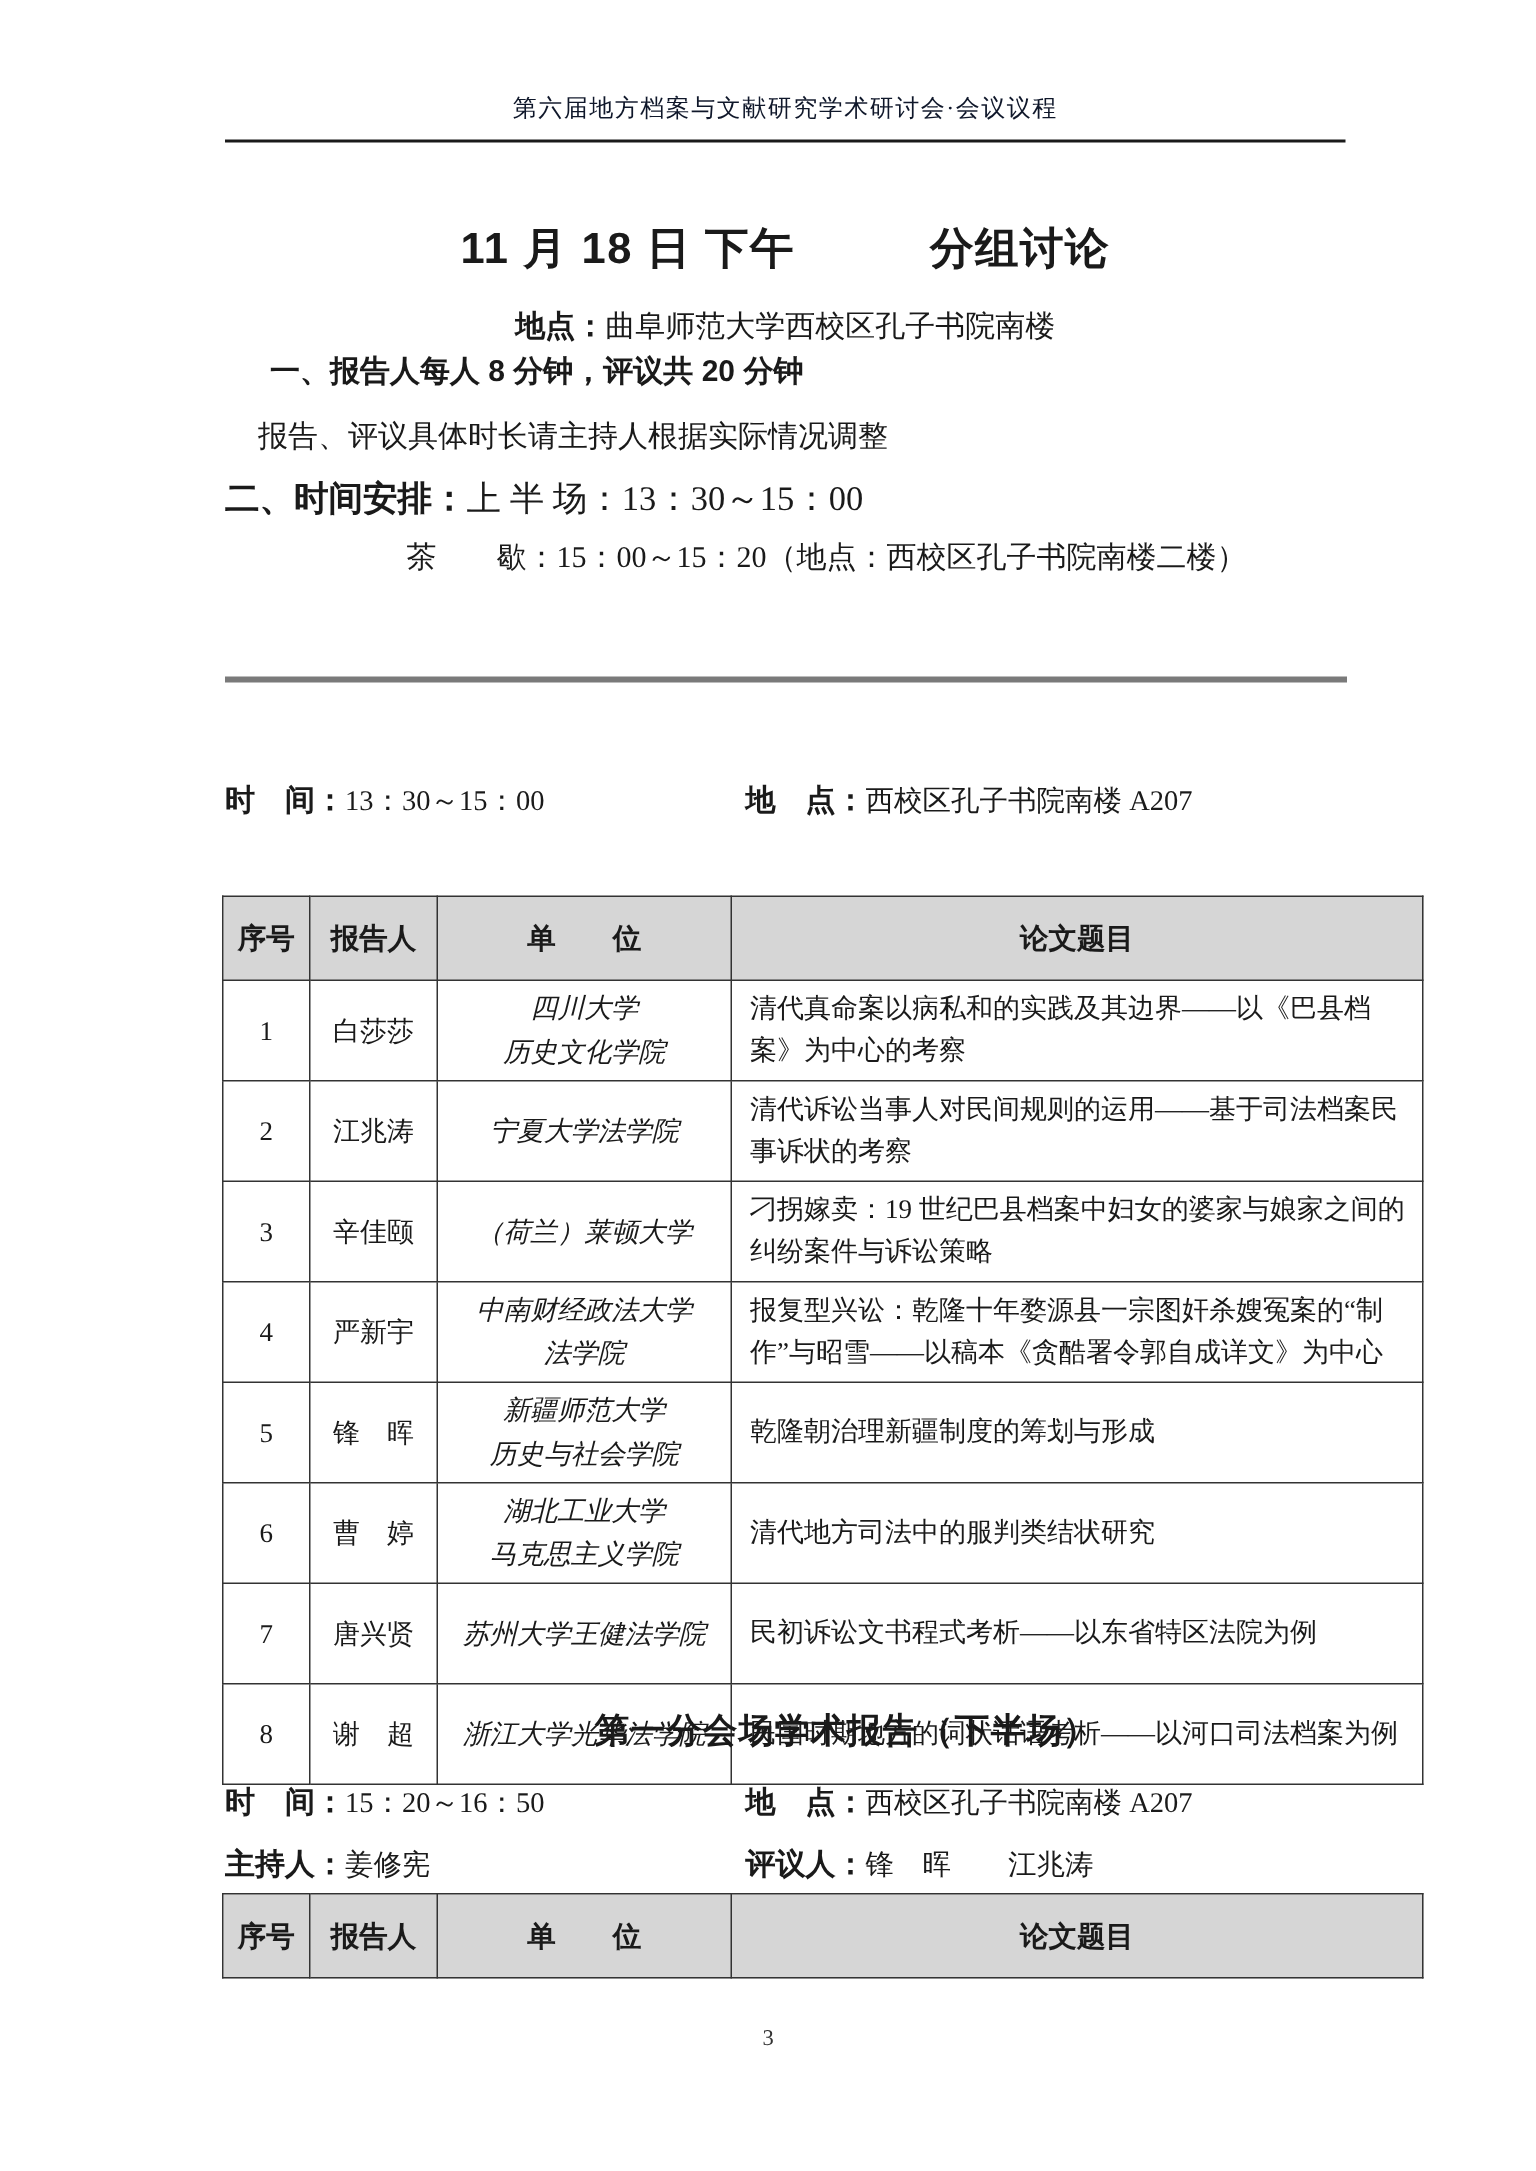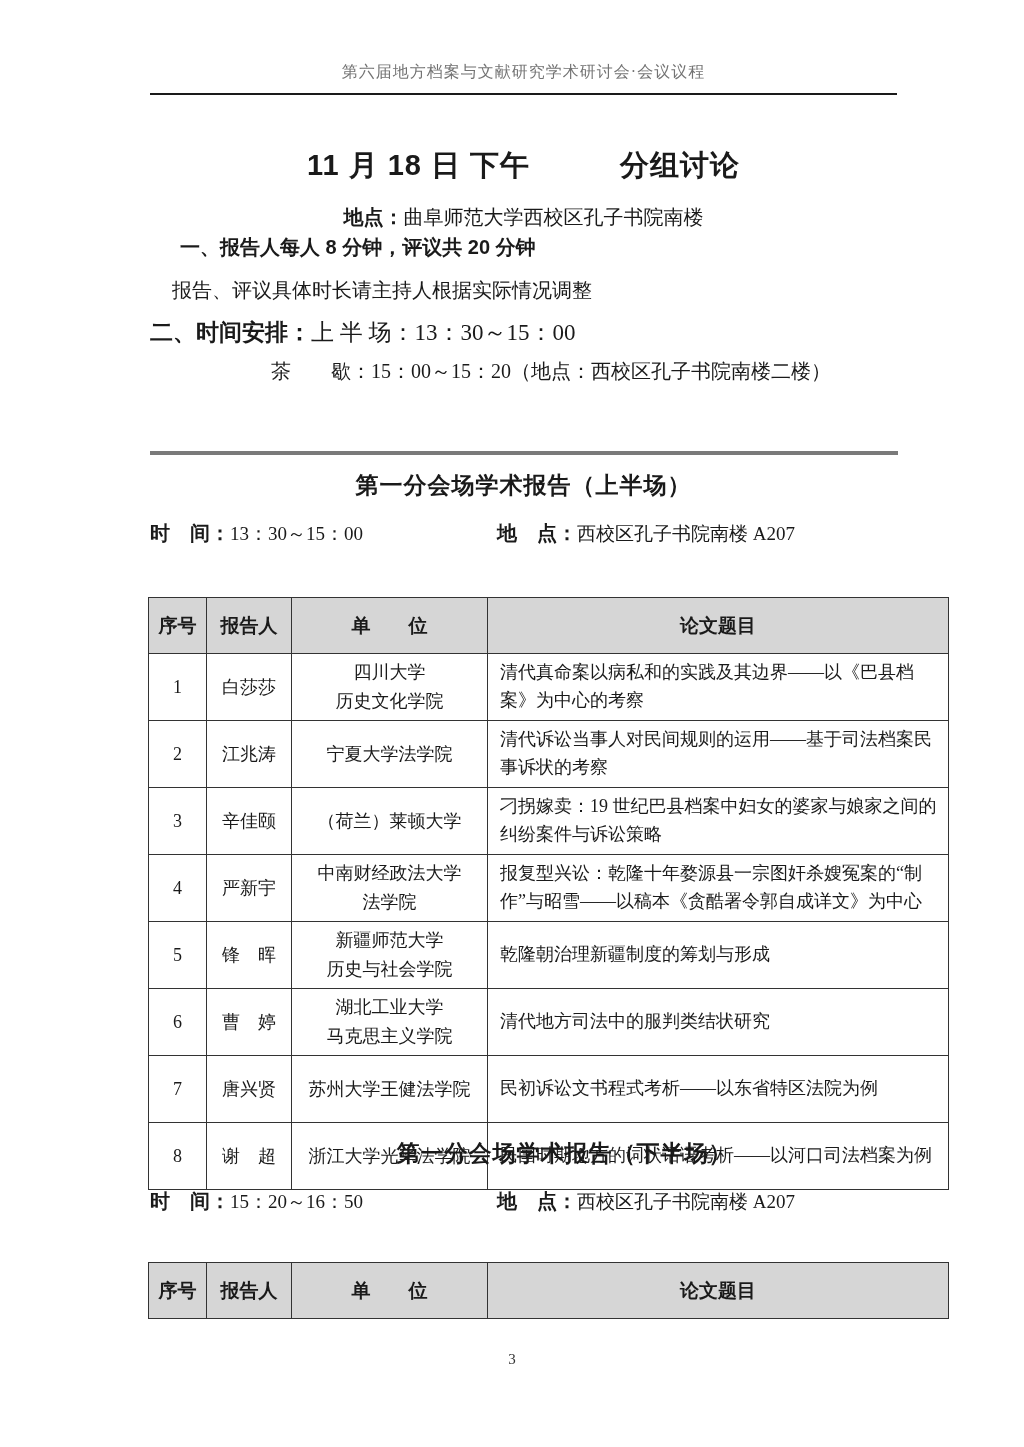--- a/index.html
+++ b/index.html
@@ -3,21 +3,21 @@
 <meta charset="utf-8">
 <style>
   html,body { margin:0; padding:0; background:#ffffff; }
   .page {
     position:relative; width:1024px; height:1447px; background:#ffffff;
     color:#1a1a1a; font-family:"Liberation Serif", serif; overflow:hidden;
   }
 
   .doc-header-text {
     position:absolute; top:62px; left:150px; width:747px;
-    text-align:center; font-size:16px; letter-spacing:1px; color:#737373;
+    text-align:center; font-size:16px; letter-spacing:1px; color:#0f172a;
   }
   .doc-header-line {
     position:absolute; top:93px; left:150px; width:747px;
     border-top:2px solid #1a1a1a; height:0;
   }
 
   .main-title {
     position:absolute; top:146px; left:150px; width:747px;
     text-align:center; font-size:29px; font-weight:bold;
     font-family:"Liberation Sans", sans-serif; letter-spacing:1px;
@@ -78,21 +78,21 @@
     border:1px solid #333; vertical-align:middle;
   }
   table.report th {
     background:#d6d6d6; font-family:"Liberation Sans", sans-serif;
     font-weight:bold; font-size:19px; height:53px; text-align:center;
   }
   .t2 th { height:56px; }
   table.report td { height:58px; font-size:18px; }
   td.c-no   { text-align:center; font-size:17px; }
   td.c-spk  { text-align:center; }
-  td.c-unit { text-align:center; white-space:pre-line; line-height:1.6; }
+  td.c-unit { text-align:center; white-space:pre-line; line-height:1.6;font-style:italic; }
   td.c-title{ text-align:left; padding:4px 8px 4px 12px; line-height:1.55; }
 
   .page-number {
     position:absolute; top:1351px; left:0; width:1024px;
     text-align:center; font-size:15px; color:#333;
   }
 </style>
 </head>
 <body>
 
@@ -110,21 +110,20 @@
   <div class="note-1">一、报告人每人 8 分钟，评议共 20 分钟</div>
   <div class="note-1-detail">报告、评议具体时长请主持人根据实际情况调整</div>
 
   <div class="note-2">
     <span class="lbl">二、时间安排：</span><span>上 半 场：13：30～15：00</span>
   </div>
   <div class="sched-2">茶　　歇：15：00～15：20（地点：西校区孔子书院南楼二楼）</div>
 
   <div class="divider"></div>
 
-  <div class="section-title s1-title">第一分会场学术报告（上半场）</div>
 
   <div class="info-row s1-info">
     <span class="lbl">时　间：</span><span>13：30～15：00</span>
     <span class="info-right"><span class="lbl">地　点：</span><span>西校区孔子书院南楼 A207</span></span>
   </div>
 
   <table class="report t1">
     <colgroup>
         <col class="c-no">
         <col class="c-spk">
@@ -194,20 +193,24 @@
       </tr>
     </tbody>
   </table>
 
   <div class="section-title s2-title">第一分会场学术报告（下半场）</div>
 
   <div class="info-row s2-info">
     <span class="lbl">时　间：</span><span>15：20～16：50</span>
     <span class="info-right"><span class="lbl">地　点：</span><span>西校区孔子书院南楼 A207</span></span>
   </div>
+  <div class="info-row s2-host">
+    <span class="lbl">主持人：</span><span>姜修宪</span>
+    <span class="info-right"><span class="lbl">评议人：</span><span>锋　晖　　江兆涛</span></span>
+  </div>
 
   <table class="report t2">
     <colgroup>
         <col class="c-no">
         <col class="c-spk">
         <col class="c-unit">
         <col class="c-title">
       </colgroup>
     <thead>
       <tr>

